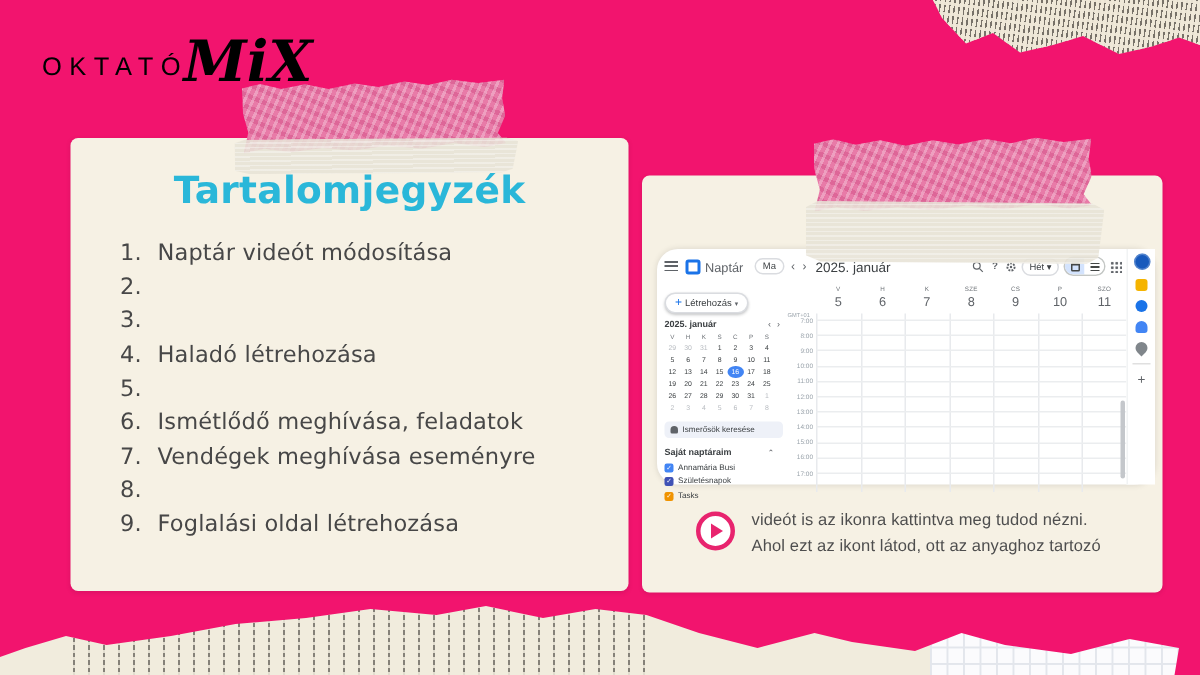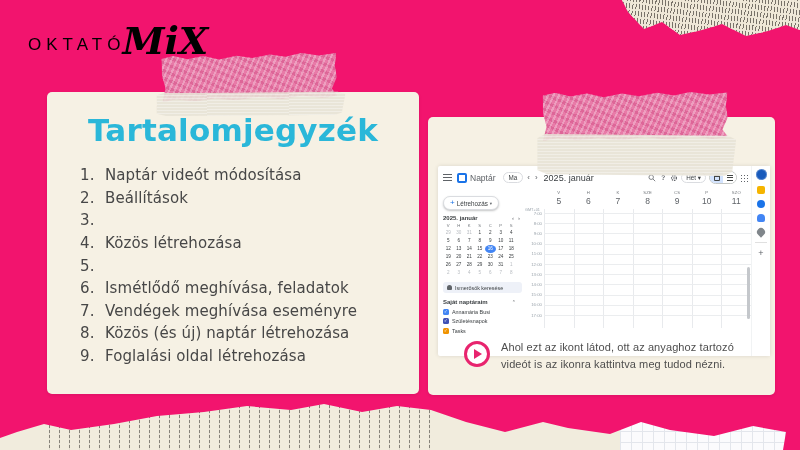--- a/index.html
+++ b/index.html
@@ -59,31 +59,31 @@
     clip-path:polygon(0 10%,4% 0,96% 4%,100% 14%,98% 90%,94% 100%,5% 96%,0 86%);
     box-shadow:0 1px 2px rgba(0,0,0,.10);
   }
   .tape-a{left:162px;top:54px;width:175px;height:62px;transform:rotate(-1.5deg);}
   .tape-a .tape-pink{height:46px;}
   .tape-a .tape-white{top:38px;height:24px;transform:rotate(.8deg);}
   .tape-b{left:543px;top:92px;width:185px;height:92px;transform:rotate(-.6deg);}
   .tape-b .tape-pink{height:48px;}
   .tape-b .tape-white{top:42px;height:42px;transform:rotate(.6deg);}
   
-  .toc-title{margin-top:20px;text-align:center;color:var(--cyan,#2AB7D9);font-family:"DejaVu Sans",sans-serif;font-size:31px;font-weight:bold;letter-spacing:.2px;}
+  .toc-title{margin-top:20px;text-align:center;color:var(--cyan,#2AB7D9);font-family:"DejaVu Sans",sans-serif;font-size:25px;font-weight:bold;letter-spacing:.2px;}
   .toc-list{margin:16px 0 0 33px;}
   .toc-item{display:flex;font-size:15px;color:var(--text,#474747);height:22.6px;align-items:center;font-family:"DejaVu Sans",sans-serif;letter-spacing:.1px;}
   .toc-num{width:25px;flex:none;}
   
   .note{position:absolute;left:36px;top:222px;display:flex;gap:11px;align-items:flex-start;}
   .play-badge{width:20px;height:20px;border:3px solid var(--play_pink,#E8246E);border-radius:50%;background:#fff;flex:none;display:flex;align-items:center;justify-content:center;margin-top:2px;}
   .play-tri{width:0;height:0;border-left:8px solid var(--play_pink,#E8246E);border-top:5px solid transparent;border-bottom:5px solid transparent;margin-left:2px;}
   .note-text{font-size:11px;line-height:16.5px;color:#4E4E4E;letter-spacing:.1px;}
   
-  .gcal{position:absolute;left:10px;top:49px;width:332px;height:190px;background:#fff;border-radius:2px;box-shadow:0 0 4px rgba(0,0,0,.12);font-family:"Liberation Sans",sans-serif;color:#3C4043;}
+  .gcal{position:absolute;left:10px;top:49px;width:332px;height:157px;background:#fff;border-radius:14px;box-shadow:0 0 4px rgba(0,0,0,.12);font-family:"Liberation Sans",sans-serif;color:#3C4043;}
   .gcal *{box-sizing:border-box;}
   .gcal-rail{position:absolute;right:0;top:0;bottom:0;width:19px;border-left:1px solid #F1F3F4;display:flex;flex-direction:column;align-items:center;padding-top:3px;gap:6px;background:#fff;}
   .avatar{width:11px;height:11px;border-radius:50%;background:#185ABC;box-shadow:inset 0 0 0 1px rgba(255,255,255,.25);}
   .rail-icon{width:8px;height:8px;}
   .shape-square{border-radius:2px;}
   .shape-circle{border-radius:50%;}
   .shape-person{border-radius:50% 50% 2px 2px;}
   .shape-pin{border-radius:50% 50% 50% 0;transform:rotate(-45deg);}
   .rail-divider{width:12px;height:1px;background:#E0E0E0;}
   .rail-plus{color:#5F6368;font-size:9px;line-height:8px;}
@@ -155,43 +155,41 @@
 
 <div class="card card-left">
   <div class="toc-title">Tartalomjegyzék</div>
   <div class="toc-list" id="toc-list">
       <div class="toc-item">
         <span class="toc-num">1.</span>
         <span class="toc-label">Naptár videót módosítása</span>
       </div>
       <div class="toc-item">
         <span class="toc-num">2.</span>
-        <span class="toc-label">Beállítások</span>
       </div>
       <div class="toc-item">
         <span class="toc-num">3.</span>
       </div>
       <div class="toc-item">
         <span class="toc-num">4.</span>
-        <span class="toc-label">Közös létrehozása</span>
+        <span class="toc-label">Haladó létrehozása</span>
       </div>
       <div class="toc-item">
         <span class="toc-num">5.</span>
       </div>
       <div class="toc-item">
         <span class="toc-num">6.</span>
         <span class="toc-label">Ismétlődő meghívása, feladatok</span>
       </div>
       <div class="toc-item">
         <span class="toc-num">7.</span>
         <span class="toc-label">Vendégek meghívása eseményre</span>
       </div>
       <div class="toc-item">
         <span class="toc-num">8.</span>
-        <span class="toc-label">Közös (és új) naptár létrehozása</span>
       </div>
       <div class="toc-item">
         <span class="toc-num">9.</span>
         <span class="toc-label">Foglalási oldal létrehozása</span>
       </div>
     </div>
 </div>
 
 <div class="card card-right">
   <div class="gcal">
@@ -397,22 +395,22 @@
         </div>
       <div class="rail-divider"></div>
       <div class="rail-plus">+</div>
     </div>
   </div>
   <div class="note">
     <div class="play-badge">
         <div class="play-tri"></div>
       </div>
     <div class="note-text">
+      <div>videót is az ikonra kattintva meg tudod nézni.</div>
       <div>Ahol ezt az ikont látod, ott az anyaghoz tartozó</div>
-      <div>videót is az ikonra kattintva meg tudod nézni.</div>
     </div>
   </div>
 </div>
 
 <div class="tape tape-a">
   <div class="tape-pink"></div>
   <div class="tape-white"></div>
 </div>
 <div class="tape tape-b">
   <div class="tape-pink"></div>

